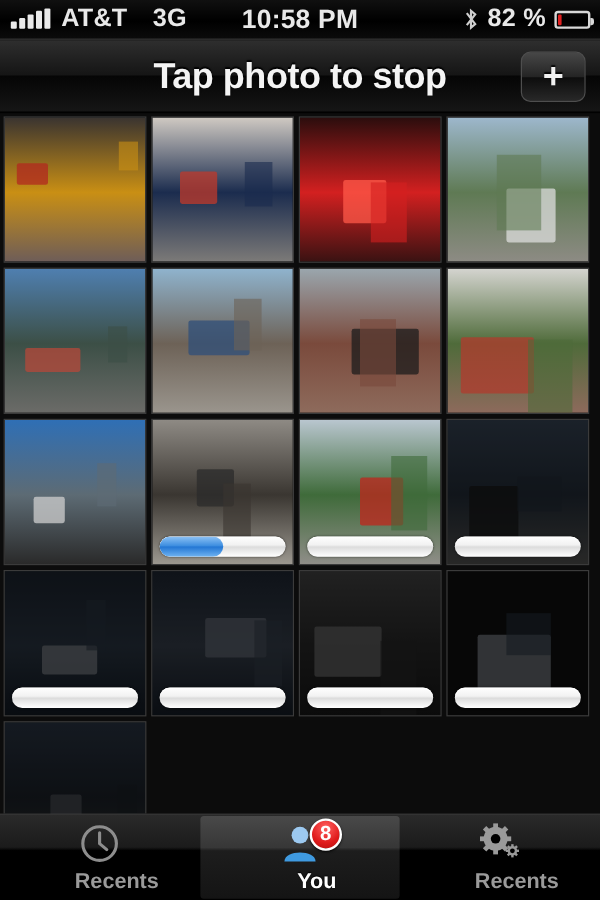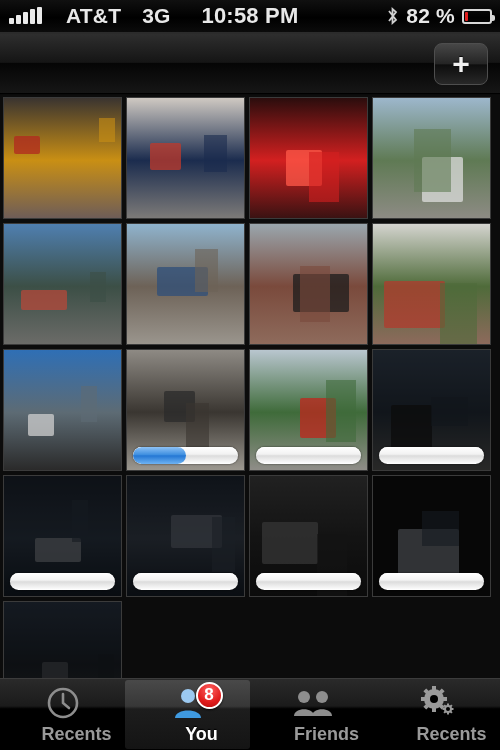--- a/index.html
+++ b/index.html
@@ -20,21 +20,21 @@
     border-bottom: 2px solid #2b2b2b;
   }
   .sb-left { display: flex; align-items: center; padding-left: 9px; gap: 9px; }
   .signal { display: flex; align-items: flex-end; gap: 2px; height: 16px; }
   .signal i { display: block; width: 5px; background: #e9e9e9; border-radius: 1px; }
   .signal i:nth-child(1) { height: 6px; }
   .signal i:nth-child(2) { height: 9px; }
   .signal i:nth-child(3) { height: 12px; }
   .signal i:nth-child(4) { height: 15px; }
   .signal i:nth-child(5) { height: 17px; }
-  .carrier { font-size: 21px; margin-left: 15px; }
+  .carrier { font-size: 21px; }
   .network { font-size: 21px; margin-left: 12px; }
   .sb-center {
     position: absolute; left: 0; width: 500px; text-align: center;
     font-size: 22px;
   }
   .sb-right {
     position: absolute; right: 8px; display: flex; align-items: center; gap: 7px;
   }
   .bt { width: 13px; height: 20px; position: relative; }
   .bt svg { display: block; }
@@ -159,20 +159,21 @@
         </svg>
       </span>
       <span class="batt-pct">82 %</span>
       <span class="battery">
         <span class="fill" id="batt-fill" style="width: 11%; background: rgb(224, 32, 32);"></span>
       </span>
     </div>
   </div>
 
   <div class="navbar">
+    <div class="navtitle">Tap photo to stop</div>
     <div class="addbtn">
       <span>+</span>
     </div>
   </div>
 
   <div class="grid" id="photo-grid">
       <div class="cell">
         <div class="thumb" style="background: linear-gradient(rgb(58, 52, 48) 0%, rgb(201, 143, 20) 52%, rgb(110, 93, 88) 100%);">
           <div class="el" style="left: 10px; top: 38px; width: 26px; height: 18px; background: rgb(178, 40, 31); opacity: 0.75; border-radius: 2px;"></div>
           <div class="el" style="right: 6px; top: 20px; width: 16px; height: 24px; background: rgb(201, 143, 20); opacity: 0.6;"></div>
@@ -315,31 +316,20 @@
       </div>
       <div class="tab active">
         <div class="ico">
           <svg width="34" height="34" viewBox="0 0 34 34">
             <circle cx="17" cy="10" r="7" fill="#9cc9f0"></circle>
             <path d="M4 32 C4 22 30 22 30 32 Z" fill="#3f9ae0"></path>
           </svg>
           <div class="badge">8</div>
         </div>
         <div class="lbl">You</div>
-      </div>
-      <div class="tab">
-        <div class="ico">
-          <svg width="40" height="34" viewBox="0 0 40 34">
-            <circle cx="11" cy="11" r="6" fill="#8d8d8d"></circle>
-            <circle cx="29" cy="11" r="6" fill="#8d8d8d"></circle>
-            <path d="M1 30 C1 21 21 21 21 30 Z" fill="#8d8d8d"></path>
-            <path d="M19 30 C19 21 39 21 39 30 Z" fill="#8d8d8d"></path>
-          </svg>
-        </div>
-        <div class="lbl">Friends</div>
       </div>
       <div class="tab">
         <div class="ico">
           <svg width="38" height="34" viewBox="0 0 38 34">
             <g fill="#9a9a9a">
               <circle cx="15" cy="13" r="10"></circle>
               <rect x="13" y="0" width="4" height="26"></rect>
               <rect x="2" y="11" width="26" height="4"></rect>
               <g transform="rotate(45 15 13)">
                 <rect x="13" y="0" width="4" height="26"></rect>

